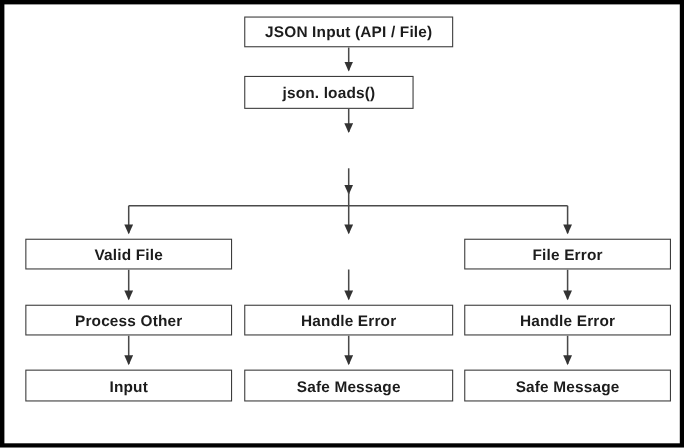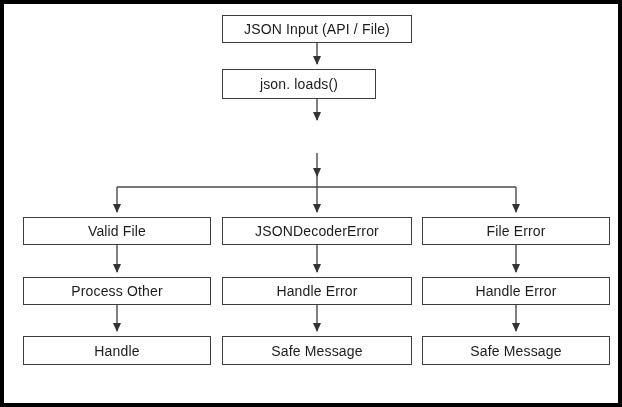--- a/index.html
+++ b/index.html
@@ -42,21 +42,21 @@
     fill:#333333;
   }
   .node{
     position:absolute;
     background:#ffffff;
     border:1.5px solid var(--box-border);
     display:flex;
     align-items:center;
     justify-content:center;
     font-size:14px;
-    font-weight:400;
+    font-weight:700;
     letter-spacing:.15px;
     color:var(--text);
     white-space:nowrap;
     z-index:2;
   }
 </style>
 </head>
 <body>
 
 <div class="canvas">
@@ -86,23 +86,22 @@
 
     <line class="connector" x1="516" y1="245" x2="516" y2="272" marker-end="url(#ah)"></line>
     <line class="connector" x1="516" y1="305" x2="516" y2="331" marker-end="url(#ah)"></line>
   </svg>
 
   <div class="node" style="left:222px;top:15px;width:190px;height:28px">JSON Input (API / File)</div>
   <div class="node" style="left:222px;top:69px;width:154px;height:30px">json. loads()</div>
 
   <div class="node" style="left:23px;top:217px;width:188px;height:28px">Valid File</div>
   <div class="node" style="left:23px;top:277px;width:188px;height:28px">Process Other</div>
-  <div class="node" style="left:23px;top:336px;width:188px;height:29px">Handle</div>
+  <div class="node" style="left:23px;top:336px;width:188px;height:29px">Input</div>
 
-  <div class="node" style="left:222px;top:217px;width:190px;height:28px">JSONDecoderError</div>
   <div class="node" style="left:222px;top:277px;width:190px;height:28px">Handle Error</div>
   <div class="node" style="left:222px;top:336px;width:190px;height:29px">Safe Message</div>
 
   <div class="node" style="left:422px;top:217px;width:188px;height:28px">File Error</div>
   <div class="node" style="left:422px;top:277px;width:188px;height:28px">Handle Error</div>
   <div class="node" style="left:422px;top:336px;width:188px;height:29px">Safe Message</div>
 
   <div class="frame"></div>
 </div>
 

